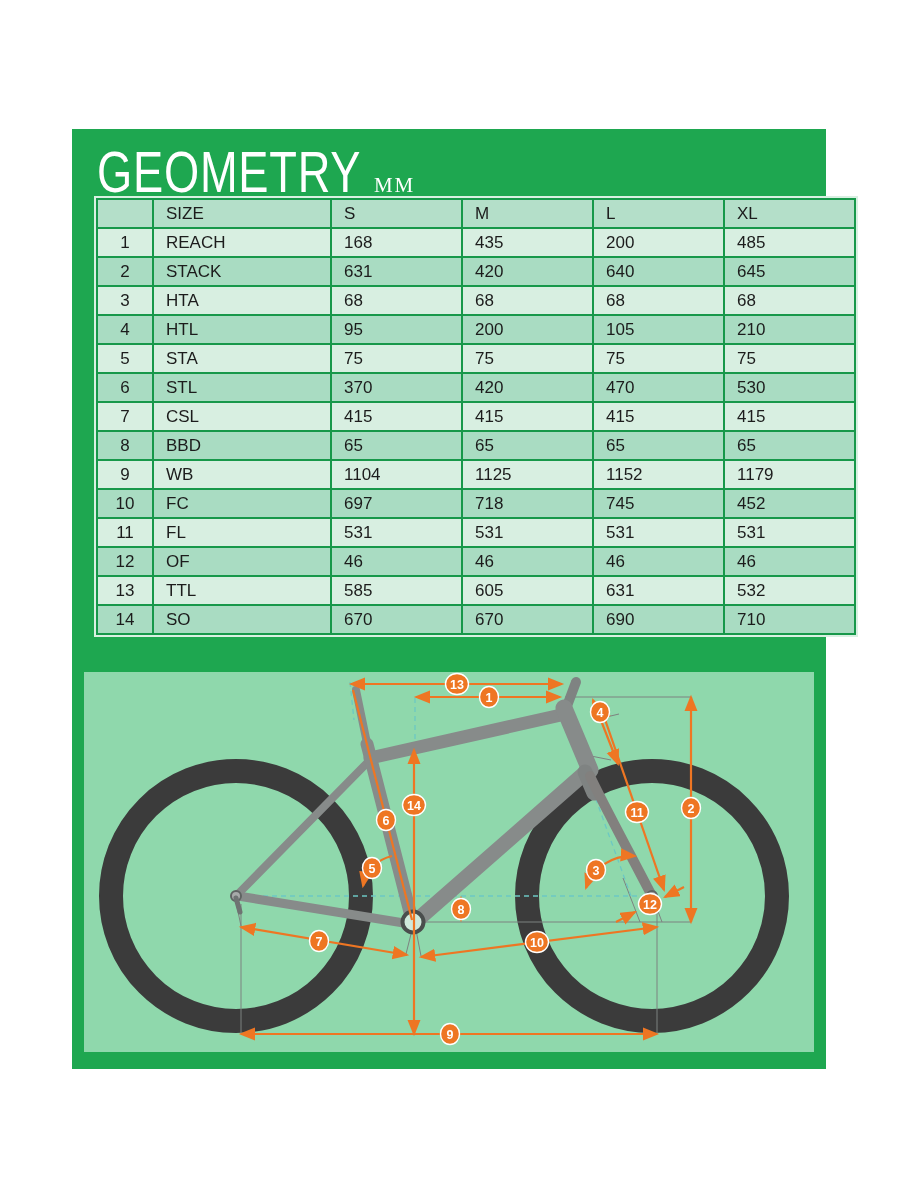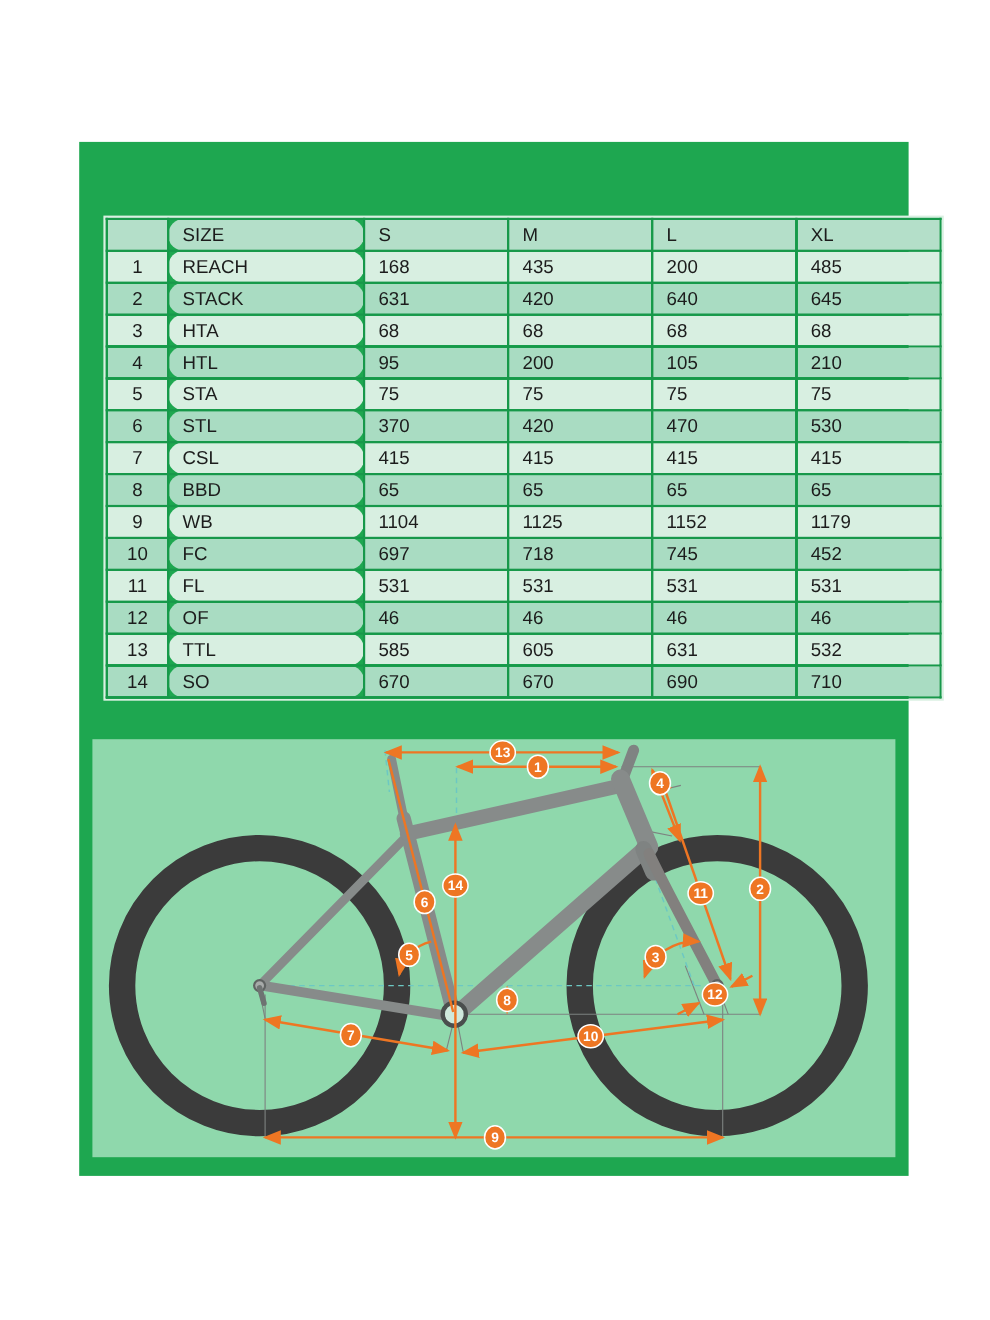--- a/index.html
+++ b/index.html
@@ -31,35 +31,38 @@
   table.geo{
     position:absolute;left:24px;top:69px;width:700px;
     border-collapse:collapse;table-layout:fixed;
     box-shadow:0 0 0 2px #d9f0e2;
   }
   table.geo th,table.geo td{
     border:2px solid var(--grid);height:27px;font-size:17px;font-weight:400;
     color:var(--text);text-align:left;padding:0 0 0 12px;overflow:hidden;
   }
   table.geo .c-num{width:54px;text-align:center;padding:0;}
-  table.geo .c-size{width:164px;border-radius:14px;}
+  table.geo .c-size{width:164px;}
   table.geo .c-val{width:117px;}
   table.geo thead th{background:var(--row-header);}
   table.geo tbody tr.odd td{background:var(--row-light);}
   table.geo tbody tr.even td{background:var(--row-dark);}
   .panel{
     position:absolute;left:12px;top:543px;width:730px;height:380px;
     background:var(--panel);
   }
   .panel svg{display:block;}
 </style>
 </head>
 <body>
 
 <div class="card">
+  <div class="title-row">
+    <span class="title">GEOMETRY</span><span class="unit">MM</span>
+  </div>
 
   <table class="geo" id="geo-table">
     <thead>
         <tr id="geo-head">
           <th class="c-num"></th>
           <th class="c-size">SIZE</th>
           <th class="c-val">S</th>
           <th class="c-val">M</th>
           <th class="c-val">L</th>
           <th class="c-val">XL</th>

